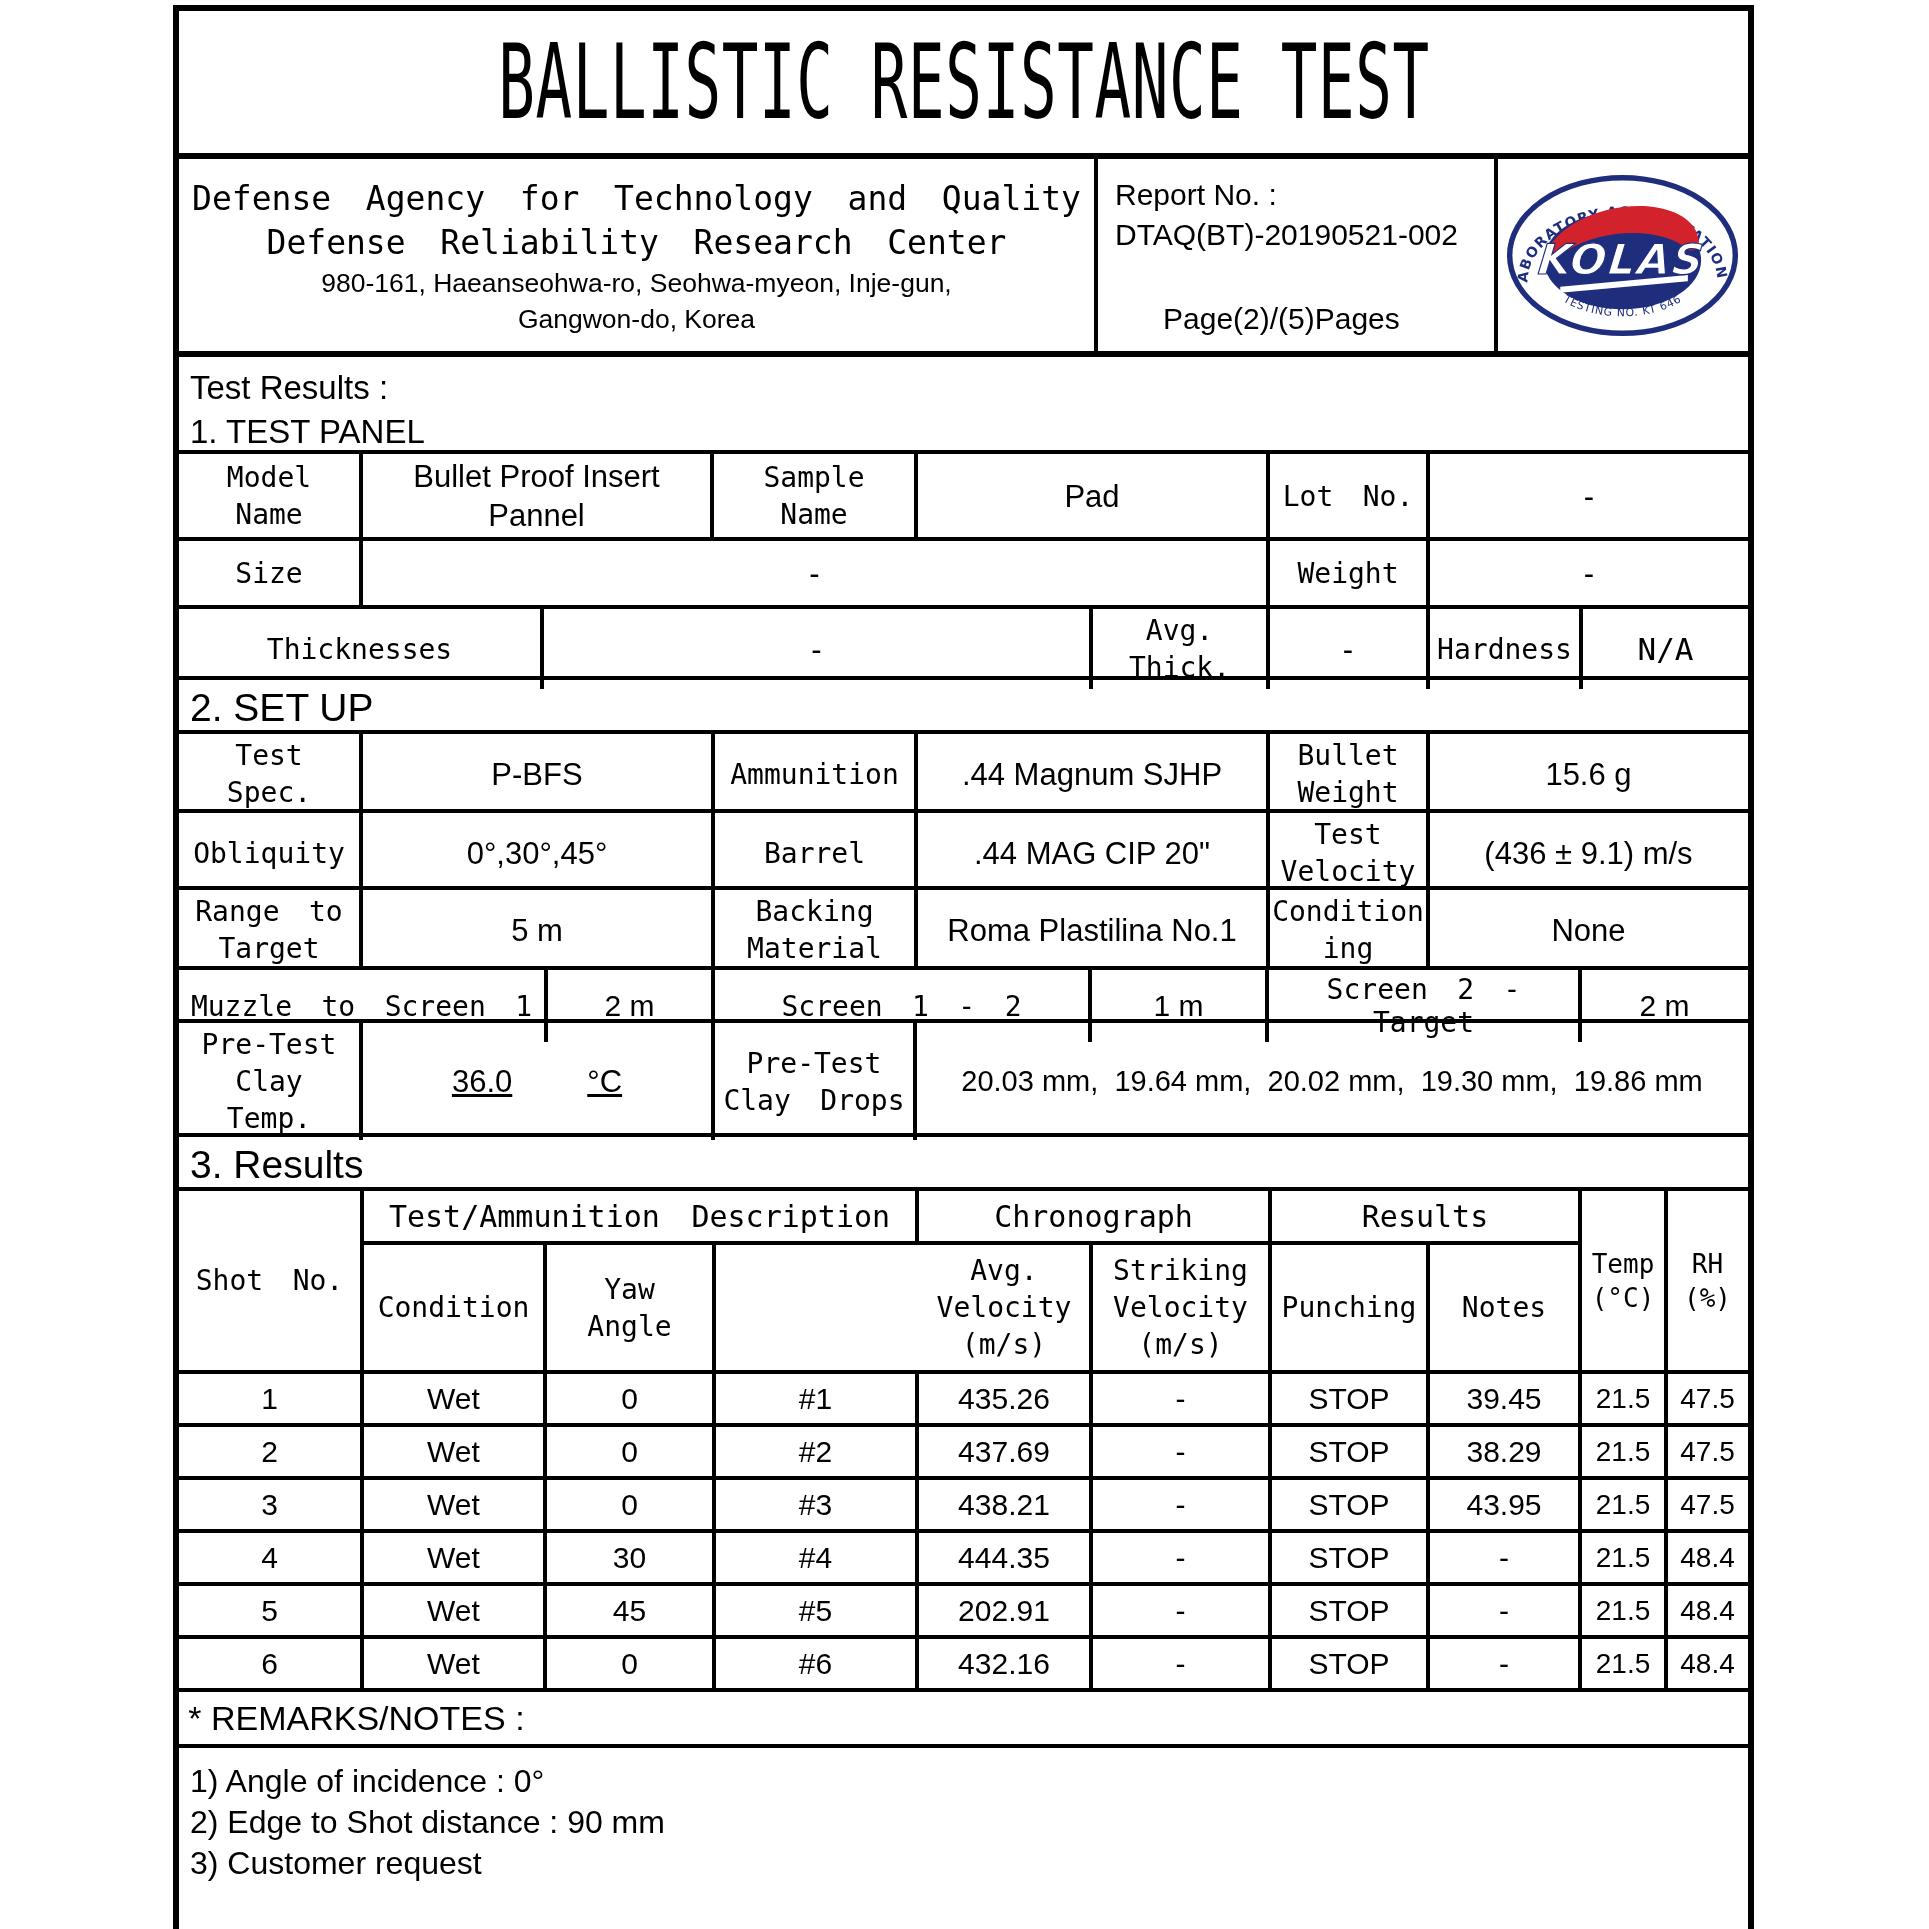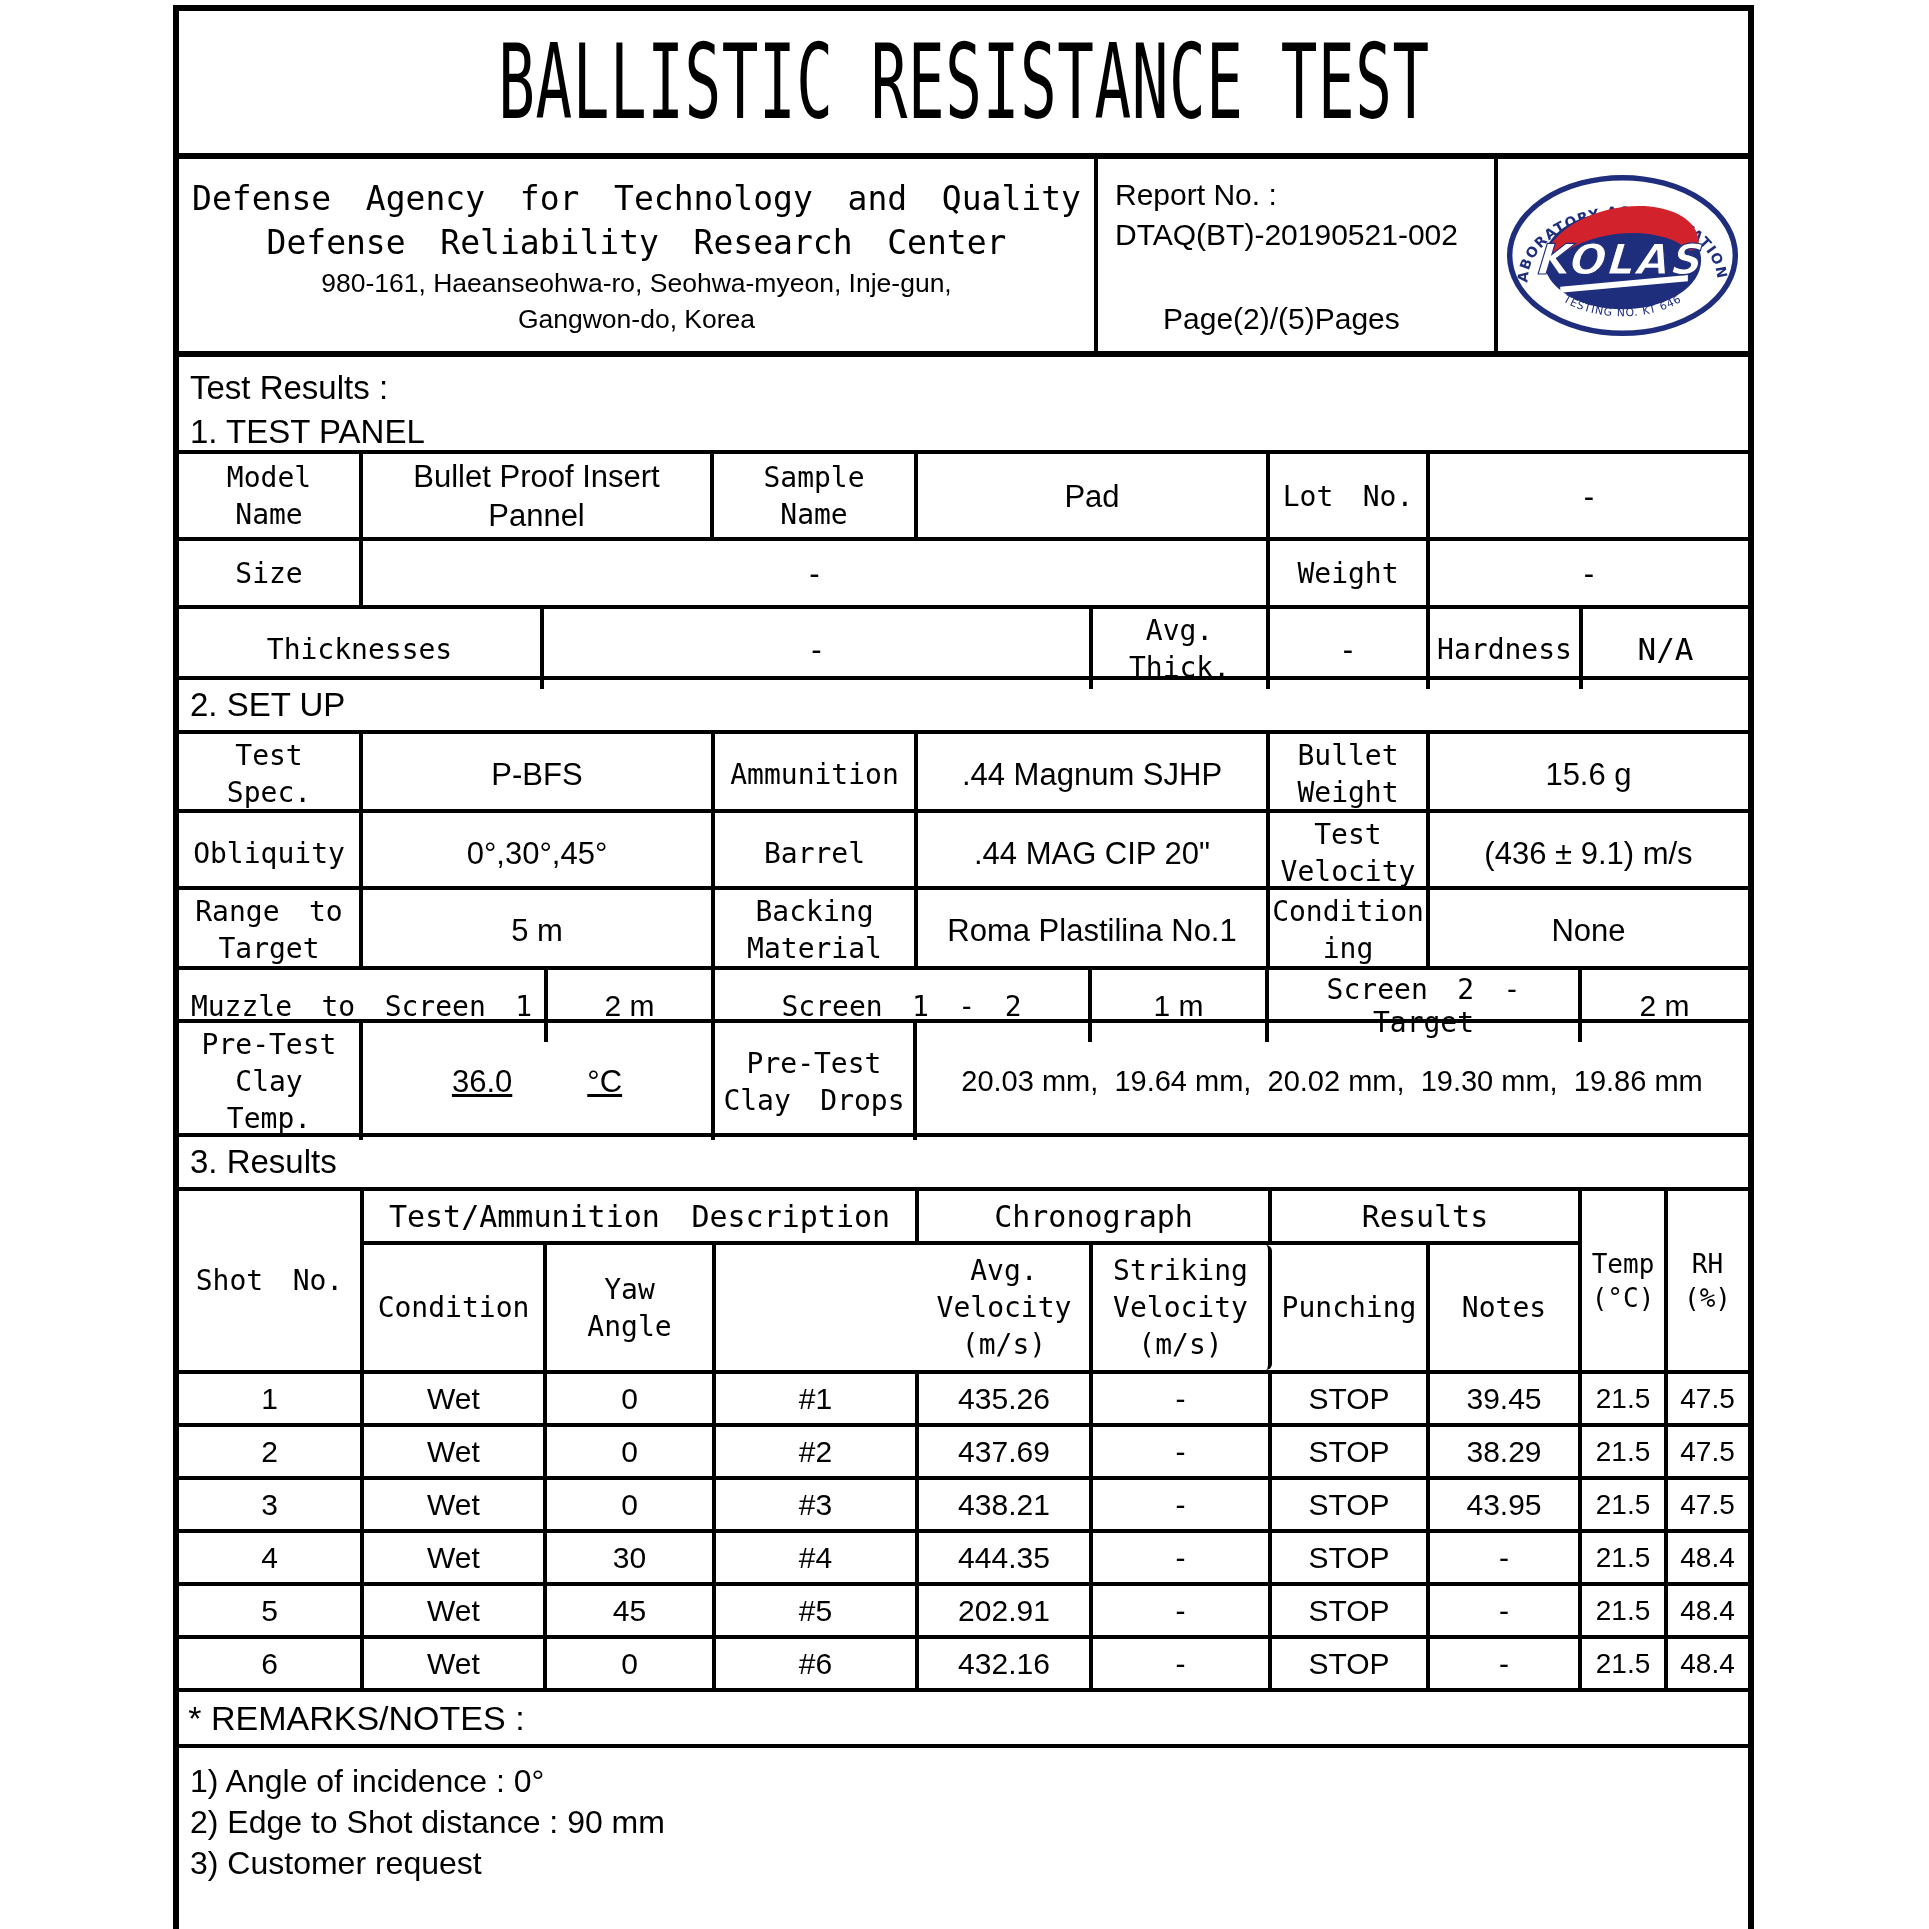--- a/index.html
+++ b/index.html
@@ -29,21 +29,21 @@
   .agency-line { font-size:33px; line-height:44px; }
   .address-line { font-size:26.5px; line-height:36px; }
   .report-cell { border-right:4.7px solid #000; display:flex; flex-direction:column;
                  padding:15.6px 7.8px 12.5px 17px; font-size:30px; line-height:40px; }
   .report-spacer { flex:1; }
   .page-line { padding-left:48px; }
   .logo-cell { display:flex; align-items:center; justify-content:center; }
 
   
   .sec-intro { height:93px; padding:9.3px 0 0 11px; font-size:33px; line-height:44px; }
-  .sec-head  { height:50px; padding:6.2px 0 0 11px; font-size:33px; }
+  .sec-head  { height:50px; padding:6.2px 0 0 11px; font-size:39px; }
 
   
   .tbl { border-top:4.7px solid #000; }
   .trow { display:grid; border-bottom:4.7px solid #000; }
   .cell { border-right:4.7px solid #000; display:flex; flex-direction:column;
           align-items:center; justify-content:center; text-align:center; padding:3.1px 4.7px; }
   .cell:last-child { border-right:none; }
   .lbl { font-size:28px; line-height:37px; }
   .val { font-size:31px; line-height:39px; }
 
@@ -222,21 +222,21 @@
       <div class="hc span2 smallhead ml pre" style="grid-column:9;">Temp
 (°C)</div>
       <div class="hc span2 smallhead ml pre no-r" style="grid-column:10;">RH
 (%)</div>
       <div class="hc sub ml" style="grid-column:2;">Condition</div>
       <div class="hc sub ml pre" style="grid-column:3;">Yaw
 Angle</div>
       <div class="hc sub ml pre" style="grid-column:5;">Avg.
 Velocity
 (m/s)</div>
-      <div class="hc sub ml pre" style="grid-column:6;border-radius:6px;">Striking
+      <div class="hc sub ml pre" style="grid-column:6;">Striking
 Velocity
 (m/s)</div>
       <div class="hc sub ml" style="grid-column:7;">Punching</div>
       <div class="hc sub ml" style="grid-column:8;">Notes</div>
     </div>
 
     <div class="res-row">
       <div class="cell vs">1</div>
       <div class="cell vs">Wet</div>
       <div class="cell vs">0</div>

